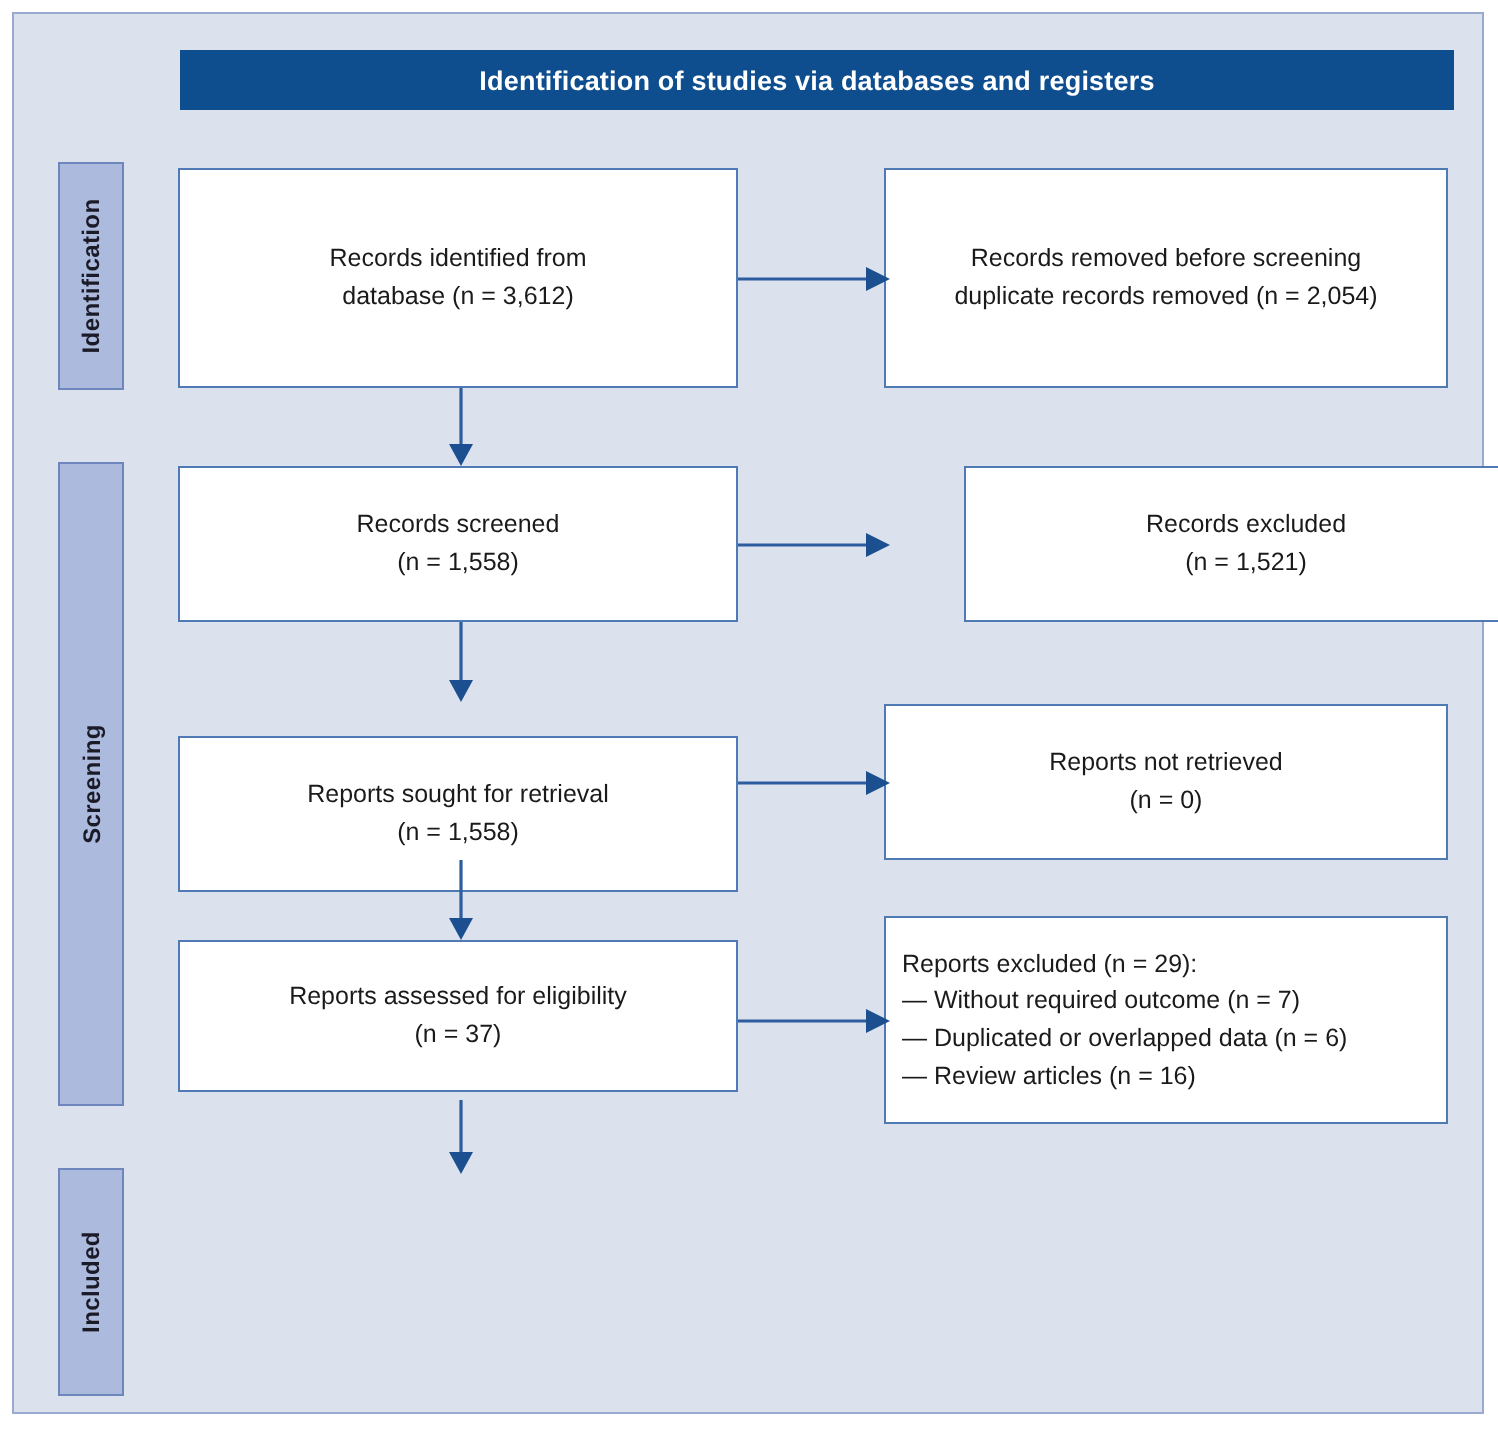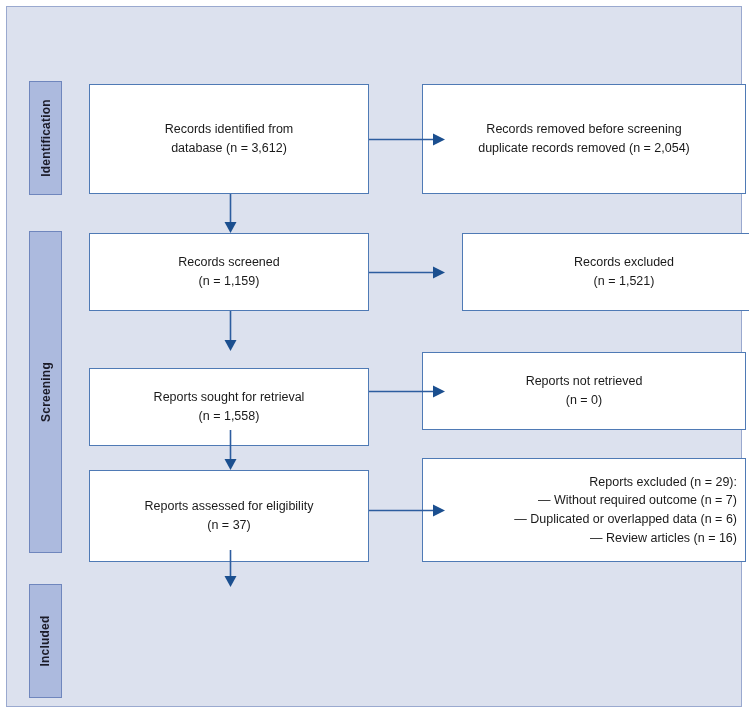--- a/index.html
+++ b/index.html
@@ -86,50 +86,53 @@
     padding: 16px 8px;
   }
   .flow-box .box-text {
     text-align: center;
     font-size: 12.5px;
     line-height: 1.5;
     color: #1a1a1a;
     white-space: pre-line;
   }
   .flow-box.left-align .box-text {
-    text-align: right;
+    text-align: left;
     width: 100%;
   }
 
   
   .col-left  { left: 89px;  width: 280px; }
   
-  .col-right { left: 422px; width: 324px; }
+  .col-right { left: 442px; width: 282px; }
 
   #box-identified       { top: 84px;  height: 110px; }
   #box-removed          { top: 84px;  height: 110px; }
   #box-screened         { top: 233px; height: 78px;  }
   #box-excluded         { top: 233px; height: 78px; margin-left: 40px;  }
   #box-sought           { top: 368px; height: 78px;  }
   #box-not-retrieved    { top: 352px; height: 78px;  }
-  #box-assessed         { top: 470px; height: 92px;  }
+  #box-assessed         { top: 470px; height: 76px;  }
   #box-reports-excluded { top: 458px; height: 104px; }
   #box-included         { top: 587px; height: 110px; }
 
   
   .arrow { position: absolute; }
   .arrow svg { display: block; }
 </style>
 </head>
 <body>
 
 <div id="diagram-root">
 
   <div id="outer-frame"></div>
 
+  <div id="header-bar">
+    <span>Identification of studies via databases and registers</span>
+  </div>
 
   <div class="stage-bar" id="stage-identification">
     <span class="stage-label">Identification</span>
   </div>
   <div class="stage-bar" id="stage-screening">
     <span class="stage-label">Screening</span>
   </div>
   <div class="stage-bar" id="stage-included">
     <span class="stage-label">Included</span>
   </div>
@@ -138,21 +141,21 @@
     <span class="box-text">Records identified from
 database (n = 3,612)</span>
   </div>
   <div class="flow-box col-right" id="box-removed">
     <span class="box-text">Records removed before screening
 duplicate records removed (n = 2,054)</span>
   </div>
 
   <div class="flow-box col-left" id="box-screened">
     <span class="box-text">Records screened
-(n = 1,159)</span>
+(n = 1,558)</span>
   </div>
   <div class="flow-box col-right" id="box-excluded">
     <span class="box-text">Records excluded
 (n = 1,521)</span>
   </div>
 
   <div class="flow-box col-left" id="box-sought">
     <span class="box-text">Reports sought for retrieval
 (n = 1,558)</span>
   </div>

